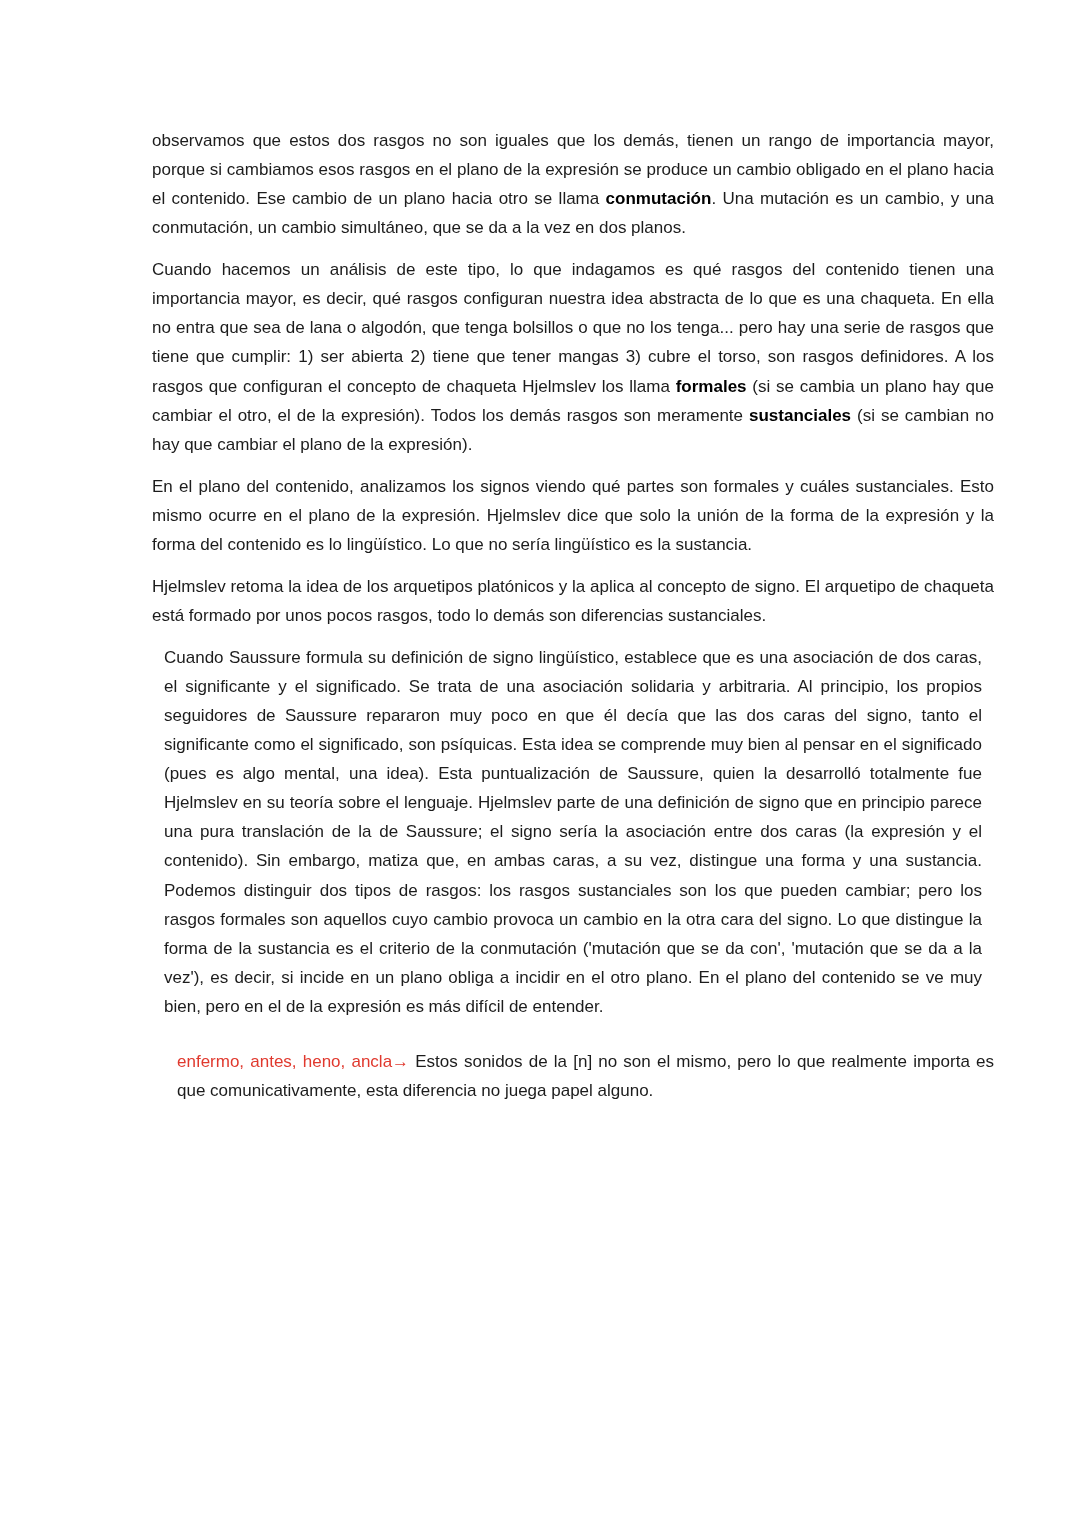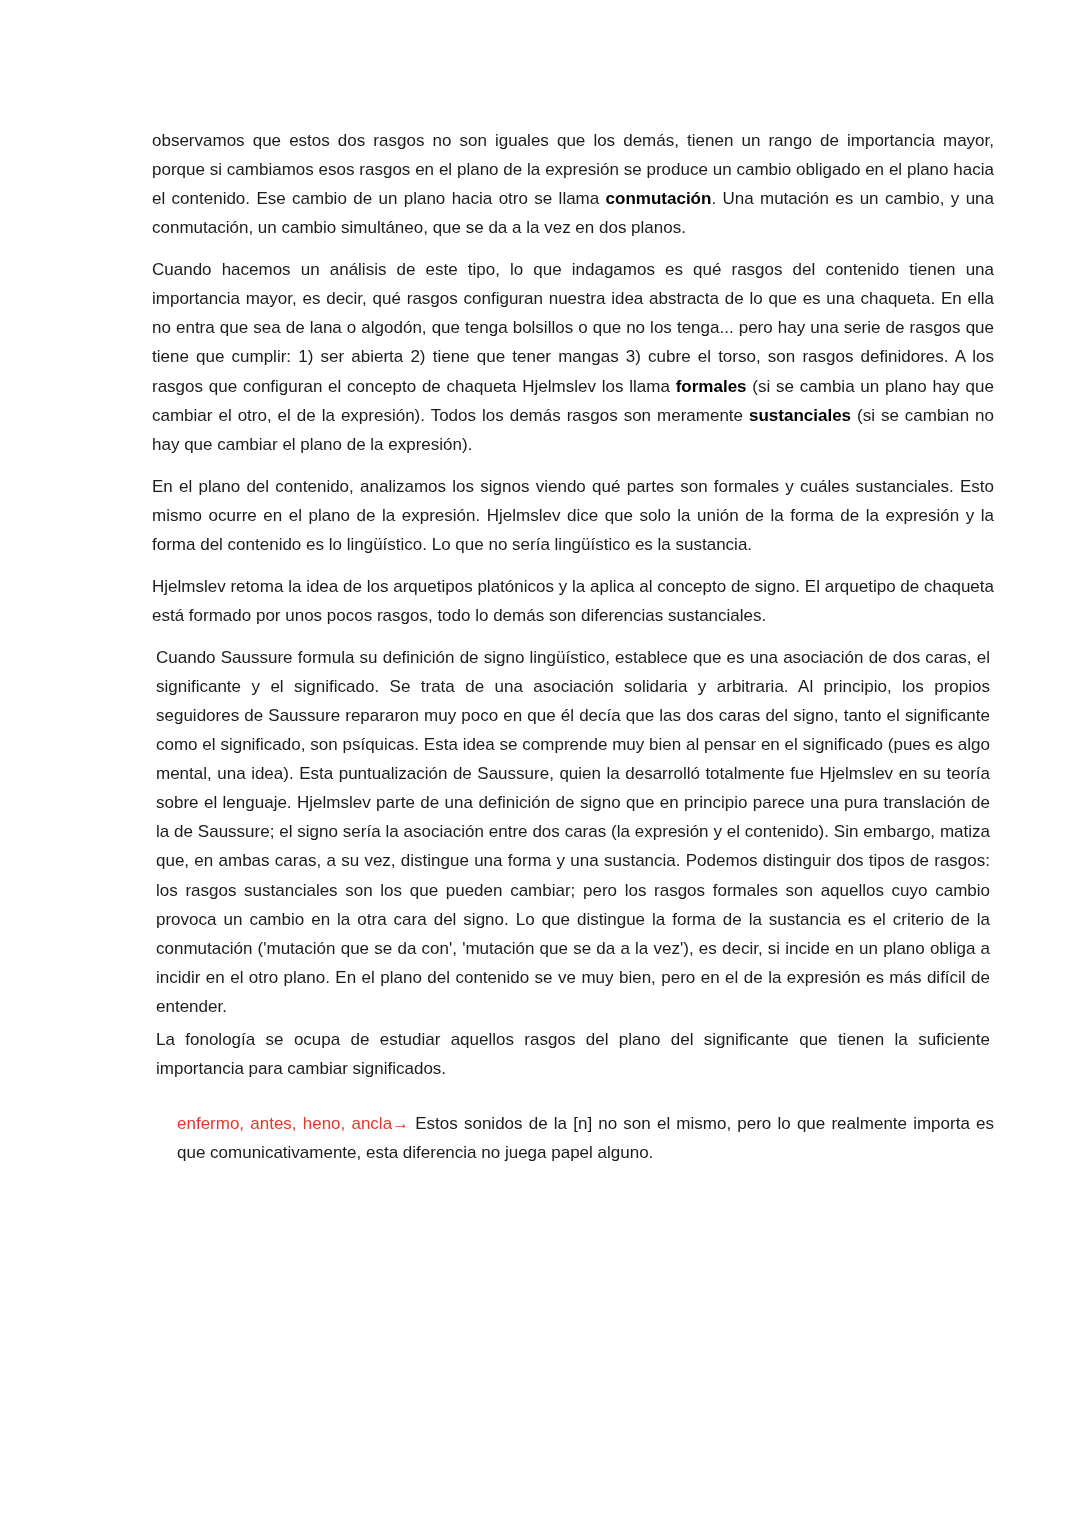--- a/index.html
+++ b/index.html
@@ -26,36 +26,35 @@
     text-align: justify;
     text-justify: inter-word;
   }
   .doc-body p.date {
     text-align: right;
     font-weight: 700;
     margin: 70px 0 0 0;
     color: #000000;
   }
   .doc-body p.body-tight {
-    margin: 4px;
+    margin: 12px;
   }
   .doc-body p.note-indent {
     margin: 26px 0 0 0;
     padding-left: 25px;
   }
   .doc-body span.normal { font-weight: 400; }
   .doc-body span.bold   { font-weight: 700; color: #000000; }
   .doc-body span.red    { color: var(--accent-red, #e0392e); }
 </style>
 </head>
 <body>
 
 <div class="page">
   <div class="doc-body">
       <p class="body"><span class="normal">observamos que estos dos rasgos no son iguales que los demás, tienen un rango de importancia mayor, porque si cambiamos esos rasgos en el plano de la expresión se produce un cambio obligado en el plano hacia el contenido. Ese cambio de un plano hacia otro se llama </span><span class="bold">conmutación</span><span class="normal">. Una mutación es un cambio, y una conmutación, un cambio simultáneo, que se da a la vez en dos planos.</span></p>
       <p class="body"><span class="normal">Cuando hacemos un análisis de este tipo, lo que indagamos es qué rasgos del contenido tienen una importancia mayor, es decir, qué rasgos configuran nuestra idea abstracta de lo que es una chaqueta. En ella no entra que sea de lana o algodón, que tenga bolsillos o que no los tenga... pero hay una serie de rasgos que tiene que cumplir: 1) ser abierta 2) tiene que tener mangas 3) cubre el torso, son rasgos definidores. A los rasgos que configuran el concepto de chaqueta Hjelmslev los llama </span><span class="bold">formales</span><span class="normal"> (si se cambia un plano hay que cambiar el otro, el de la expresión). Todos los demás rasgos son meramente </span><span class="bold">sustanciales</span><span class="normal"> (si se cambian no hay que cambiar el plano de la expresión).</span></p>
       <p class="body"><span class="normal">En el plano del contenido, analizamos los signos viendo qué partes son formales y cuáles sustanciales. Esto mismo ocurre en el plano de la expresión.  Hjelmslev dice que solo la unión de la forma de la expresión y la forma del contenido es lo lingüístico. Lo que no sería lingüístico es la sustancia.</span></p>
       <p class="body"><span class="normal">Hjelmslev retoma la idea de los arquetipos platónicos y la aplica al concepto de signo. El arquetipo de chaqueta está formado por unos pocos rasgos, todo lo demás son diferencias sustanciales.</span></p>
       <p class="body-tight"><span class="normal">Cuando Saussure formula su definición de signo lingüístico, establece que es una asociación de dos caras, el significante y el significado. Se trata de una asociación solidaria y arbitraria. Al principio, los propios seguidores de Saussure repararon muy poco en que él decía que las dos caras del signo, tanto el significante como el significado, son psíquicas. Esta idea se comprende muy bien al pensar en el significado (pues es algo mental, una idea). Esta puntualización de Saussure, quien la desarrolló totalmente fue Hjelmslev en su teoría sobre el lenguaje. Hjelmslev parte de una definición de signo que en principio parece una pura translación de la de Saussure; el signo sería la asociación entre dos caras (la expresión y el contenido). Sin embargo, matiza que, en ambas caras, a su vez, distingue una forma y una sustancia. Podemos distinguir dos tipos de rasgos: los rasgos sustanciales son los que pueden cambiar; pero los rasgos formales son aquellos cuyo cambio provoca un cambio en la otra cara del signo. Lo que distingue la forma de la sustancia es el criterio de la conmutación ('mutación que se da con', 'mutación que se da a la vez'), es decir, si incide en un plano obliga a incidir en el otro plano. En el plano del contenido se ve muy bien, pero en el de la expresión es más difícil de entender.</span></p>
-      <p class="body-tight"><span class="normal">La fonología se ocupa de estudiar aquellos rasgos del plano del significante que tienen la suficiente importancia para cambiar significados.</span></p>
       <p class="note-indent"><span class="red">enfermo, antes, heno, ancla→</span><span class="normal"> Estos sonidos de la [n] no son el mismo, pero lo que realmente importa es que comunicativamente, esta diferencia no juega papel alguno.</span></p>
     </div>
 </div>
 
 </body></html>

